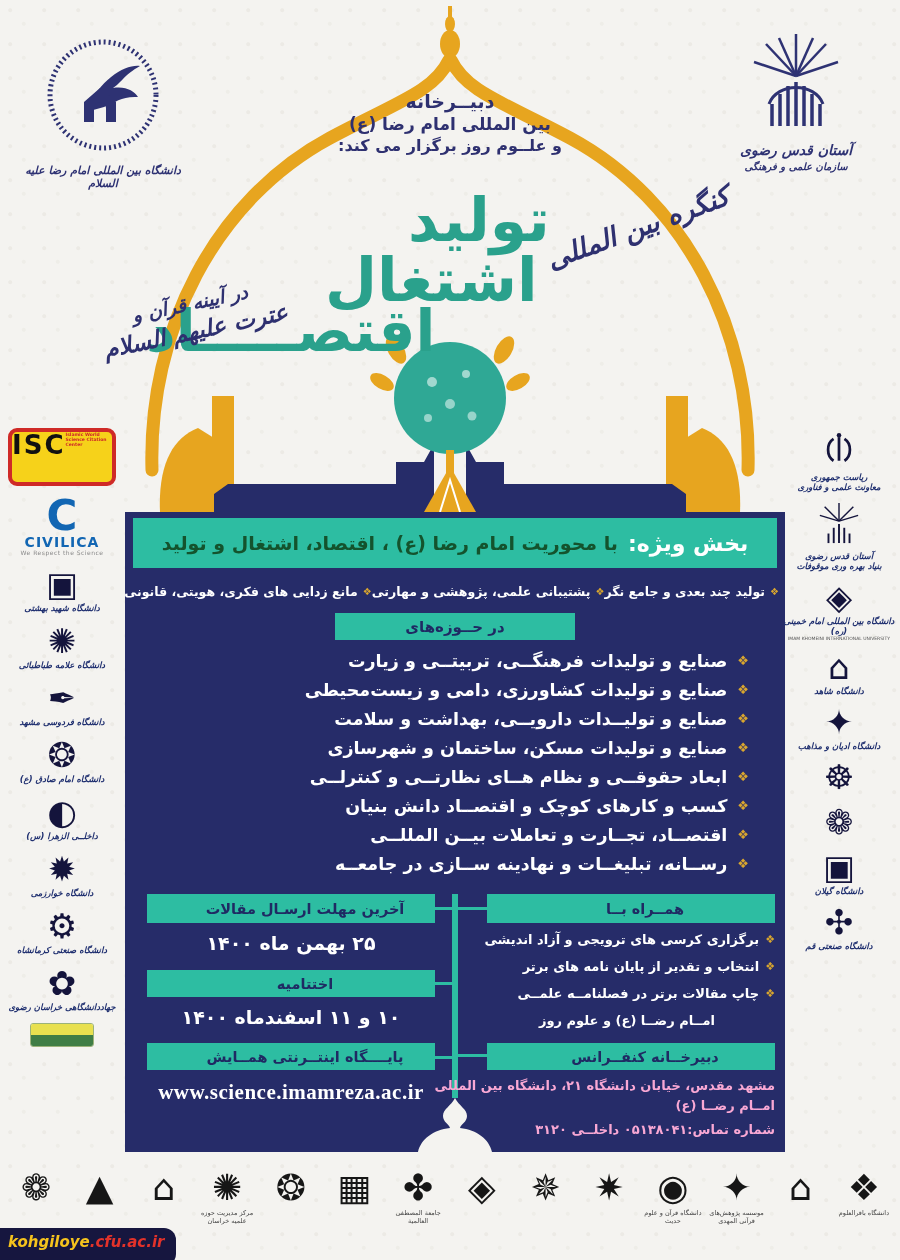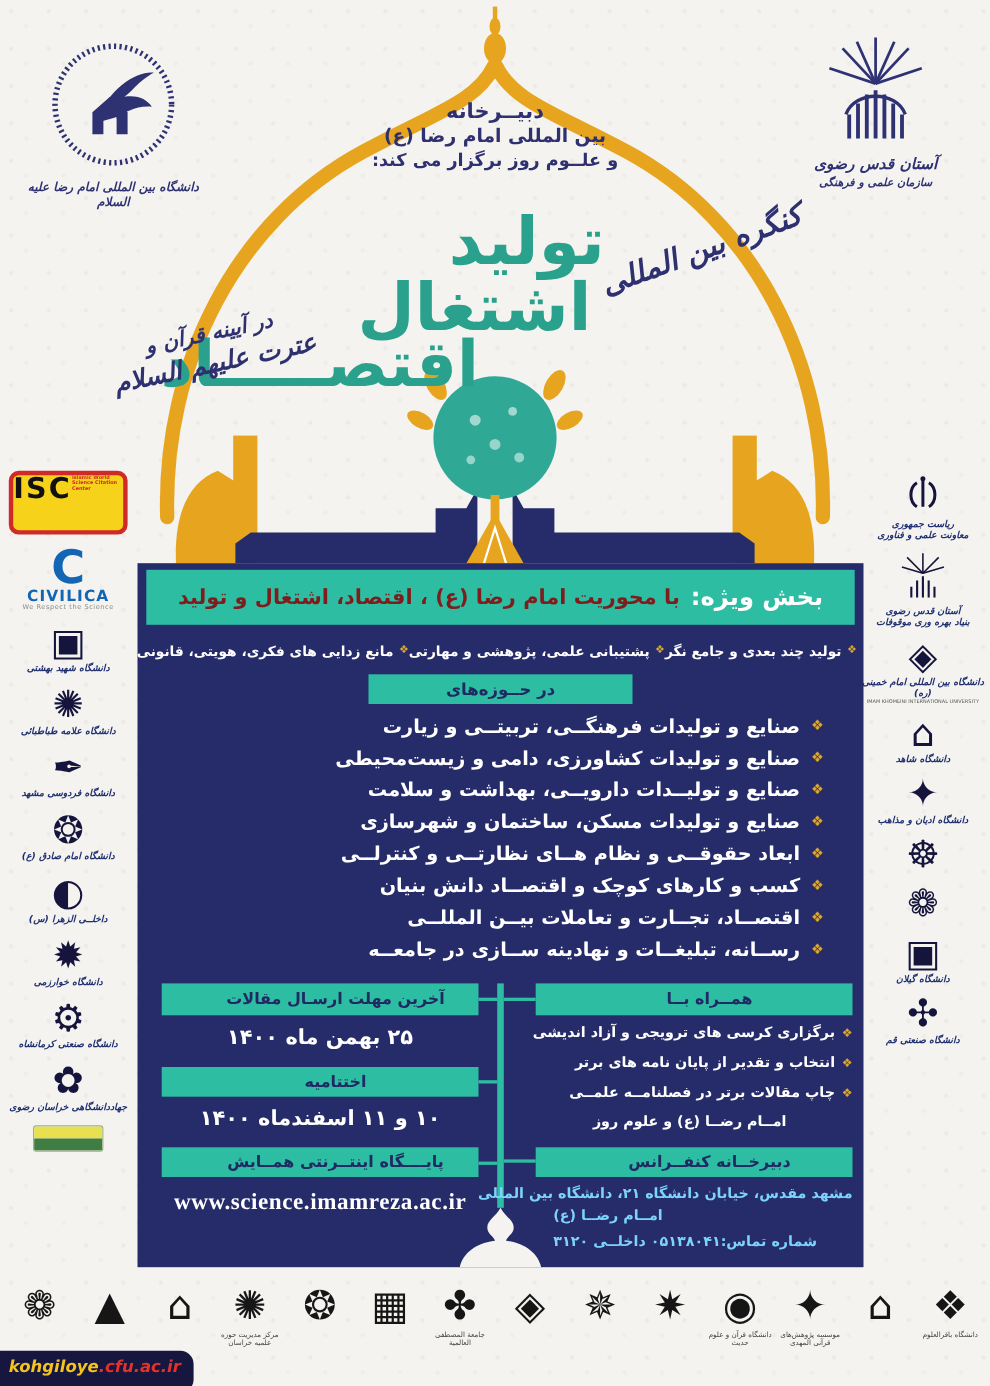--- a/index.html
+++ b/index.html
@@ -34,21 +34,21 @@
   .t-sub{position:absolute;left:78px;top:292px;width:230px;text-align:center;color:#2e3070;
      transform:rotate(-12deg);font-style:italic;direction:rtl;}
   .t-sub .s1{font-size:19px;font-weight:bold;}
   .t-sub .s2{font-size:23px;font-weight:bold;margin-top:4px;}
 
   
   .panel{position:absolute;left:125px;top:512px;width:660px;height:640px;background:#262c69;}
   .banner{position:absolute;left:8px;right:8px;top:6px;height:50px;background:#2dbda2;
      display:flex;align-items:center;justify-content:center;gap:10px;direction:rtl;white-space:nowrap;}
   .banner .bw{color:#ffffff;font-size:22px;font-weight:bold;}
-  .banner .bn{color:#7f1d1d;font-size:19px;font-weight:bold;}
+  .banner .bn{color:#14532d;font-size:19px;font-weight:bold;}
   .pillars{position:absolute;left:6px;right:6px;top:62px;height:34px;display:flex;direction:rtl;
      justify-content:space-evenly;align-items:center;color:#fff;font-size:12.5px;font-weight:bold;white-space:nowrap;}
   .pillars .pi{display:flex;align-items:center;gap:5px;}
   .pillars .bl{color:#d9a62e;font-size:10px;}
   .chip{background:#2dbda2;color:#1f2a63;font-weight:bold;display:flex;align-items:center;justify-content:center;}
   .chip-hoze{position:absolute;left:50%;transform:translateX(-50%);top:101px;width:240px;height:27px;font-size:15px;}
   .topics{position:absolute;left:36px;right:36px;top:134px;direction:rtl;}
   .topic{height:29px;display:flex;align-items:center;gap:10px;color:#fff;font-size:17.5px;font-weight:bold;white-space:nowrap;}
   .topic .bl{color:#d9a62e;font-size:13px;}
 
@@ -59,21 +59,21 @@
   .colL{position:absolute;left:12px;width:288px;top:0;height:100%;}
   .colR{position:absolute;left:352px;width:288px;top:0;height:100%;direction:rtl;}
   .colL .chip,.colR .chip{position:absolute;left:0;right:0;height:29px;font-size:14.5px;padding-left:28px;}
   .dateTxt{position:absolute;left:0;right:0;text-align:center;color:#fff;font-weight:bold;font-size:19px;direction:rtl;}
   .urlTxt{position:absolute;left:0;right:0;text-align:center;color:#fff;font-weight:bold;font-size:21px;
      font-family:"Liberation Serif",serif;direction:ltr;letter-spacing:.5px;}
   .rItems{position:absolute;left:0;right:0;top:44px;color:#fff;font-size:13px;font-weight:bold;}
   .rItems .ri{display:flex;align-items:center;gap:6px;height:27px;white-space:nowrap;}
   .rItems .ri .bl{color:#d9a62e;font-size:11px;}
   .rItems .cont{padding-right:60px;}
-  .addr{position:absolute;left:16px;right:0;text-align:left;color:#7dd3fc;font-weight:bold;font-size:13px;direction:rtl;white-space:nowrap;}
+  .addr{position:absolute;left:16px;right:0;text-align:right;color:#f9a8d4;font-weight:bold;font-size:13px;direction:rtl;white-space:nowrap;}
   .dome-cut{position:absolute;left:274px;bottom:0;}
 
   
   .side{position:absolute;display:flex;flex-direction:column;align-items:center;}
   .side-left{left:6px;top:428px;width:112px;gap:11px;}
   .side-right{right:2px;top:430px;width:118px;gap:9px;}
   .isc{width:100px;height:50px;background:#f6d21a;border:4px solid #cf2a27;border-radius:9px;
        display:flex;flex-direction:row;justify-content:center;}
   .isc .t{font-size:26px;font-weight:900;color:#111;letter-spacing:2px;line-height:1;}
   .isc .s{font-size:4.5px;color:#cf2a27;font-weight:bold;}

